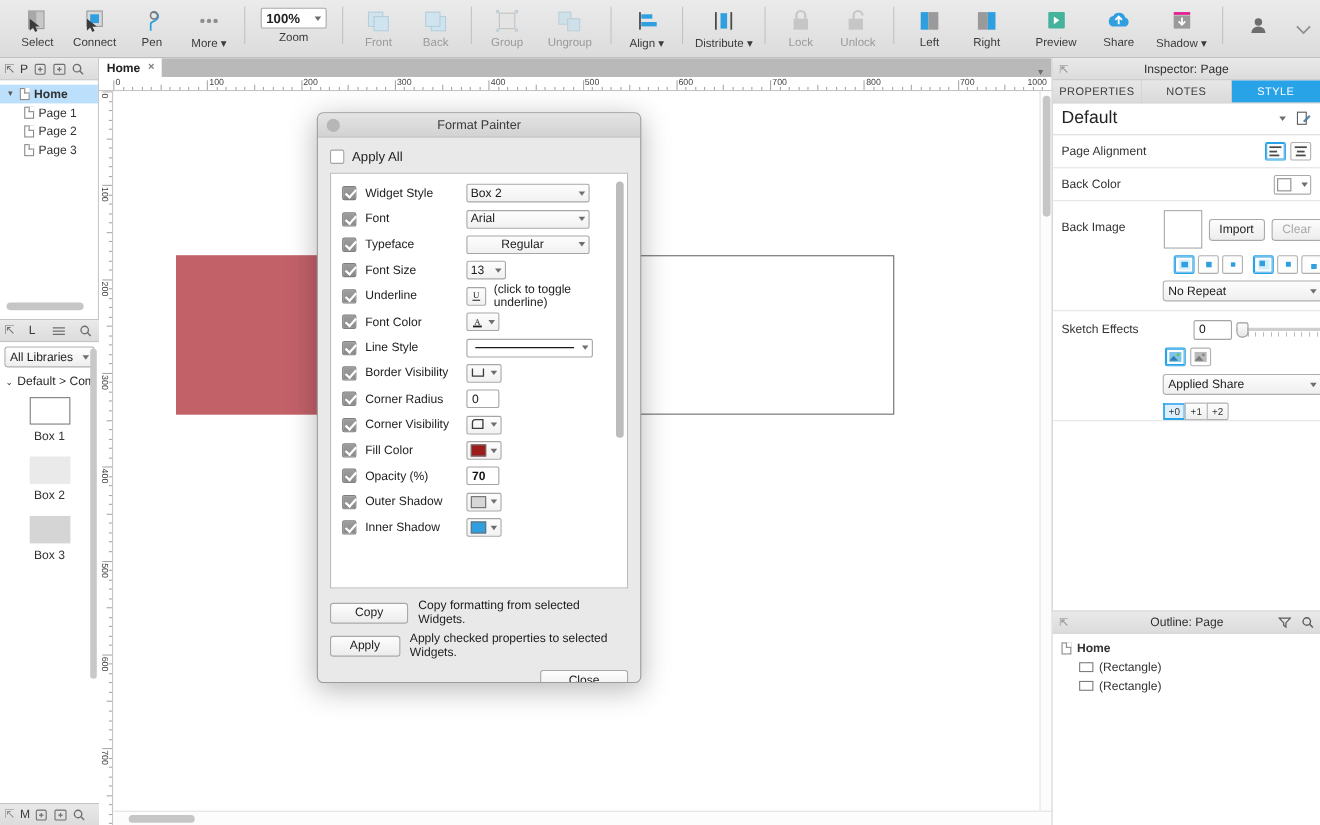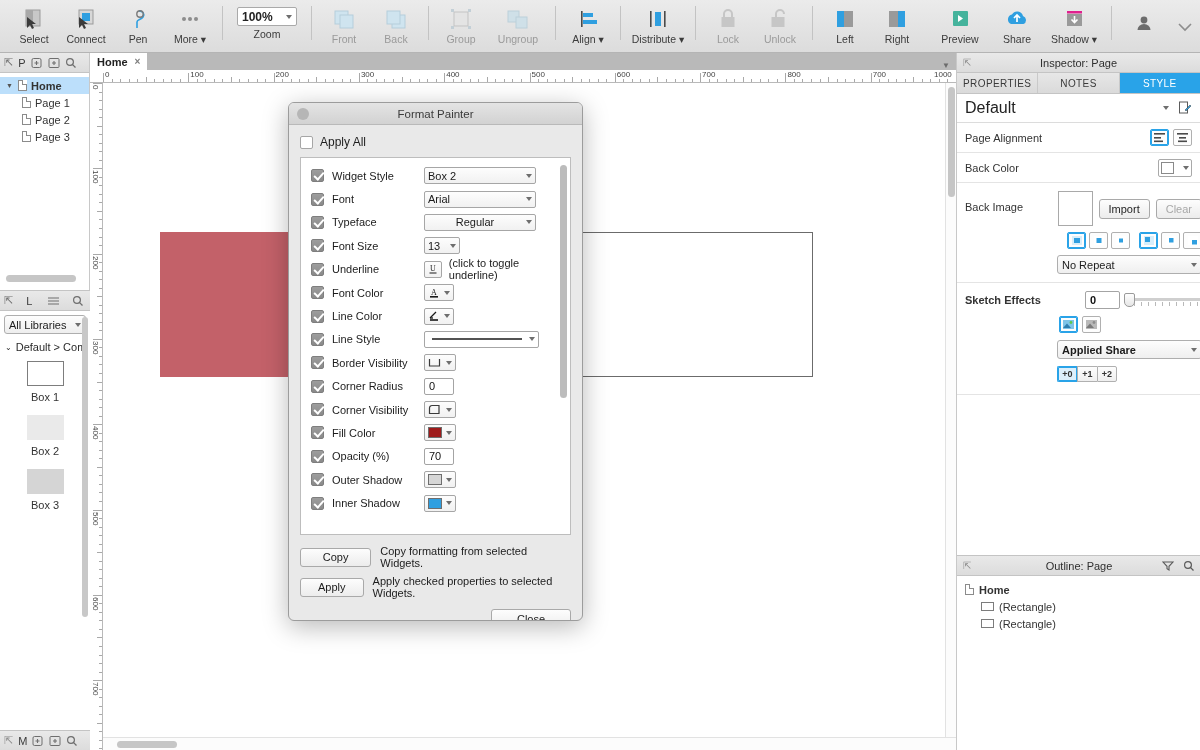--- a/index.html
+++ b/index.html
@@ -899,21 +899,21 @@
               </span>
           </span>
         </span>
         <span class="sel-ctl" style="width:145px;">
           <span>No Repeat</span>
           <span class="caret"></span>
         </span>
       </span>
     </div>
 
-    <div class="prow" style="align-items:flex-start;padding-top:8px;padding-bottom:12px;min-height:92px;font-weight:bold;">
+    <div class="prow" style="align-items:flex-start;padding-top:8px;padding-bottom:0;min-height:92px;">
       <span class="lbl" style="margin-top:3px;">Sketch Effects</span>
       <span class="ctl" style="flex-direction:column;align-items:flex-end;gap:7px;">
         <span class="slider-wrap">
           <span class="num-in">0</span>
           <span class="slider">
             <span class="track"></span>
             <span class="ticks"></span>
             <span class="knob"></span>
           </span>
         </span>
@@ -1047,34 +1047,20 @@
                   <svg width="12" height="12" viewBox="0 0 12 12">
                     <text x="6" y="8" font-size="8" text-anchor="middle" fill="#1a1a1a" font-family="Liberation Serif, serif">A</text>
                     <rect x="2" y="9" width="8" height="1.6" fill="#1a1a1a"></rect>
                   </svg>
                 </span>
                 <span class="caret"></span>
               </span>
             </div>
             <div class="prop-row">
               <span class="cb checked"></span>
-              <span class="pname">Line Color</span>
-              <span class="dd" style="width: 30px;">
-                <span>
-                  <svg width="12" height="12" viewBox="0 0 12 12">
-                    <path d="M2 8 L8 2" stroke="#1a1a1a" stroke-width="1.3"></path>
-                    <path d="M2 8 L5 8" stroke="#1a1a1a" stroke-width="1.3"></path>
-                    <rect x="2" y="9.2" width="8" height="1.6" fill="#1a1a1a"></rect>
-                  </svg>
-                </span>
-                <span class="caret"></span>
-              </span>
-            </div>
-            <div class="prop-row">
-              <span class="cb checked"></span>
               <span class="pname">Line Style</span>
               <span class="dd plain" style="width: 115px;">
                 <span style="flex:1;display:flex;align-items:center;justify-content:center;">
                   <svg width="90" height="6" viewBox="0 0 90 6">
                     <path d="M0 3 H90" stroke="#1a1a1a" stroke-width="1.3"></path>
                   </svg>
                 </span>
                 <span class="caret"></span>
               </span>
             </div>
@@ -1111,21 +1097,21 @@
               <span class="cb checked"></span>
               <span class="pname">Fill Color</span>
               <span class="dd" style="width: 32px;">
                 <span style="width:14px;height:11px;border:1px solid #6e6e6e;background:#9e1b1b;"></span>
                 <span class="caret"></span>
               </span>
             </div>
             <div class="prop-row">
               <span class="cb checked"></span>
               <span class="pname">Opacity (%)</span>
-              <span class="txt-in" style="width: 30px;">70</span>
+              <span class="txt-in" style="width: 30px; font-weight: bold;">70</span>
             </div>
             <div class="prop-row">
               <span class="cb checked"></span>
               <span class="pname">Outer Shadow</span>
               <span class="dd" style="width: 32px;">
                 <span style="width:14px;height:11px;border:1px solid #6e6e6e;background:#d6d6d6;"></span>
                 <span class="caret"></span>
               </span>
             </div>
             <div class="prop-row">

